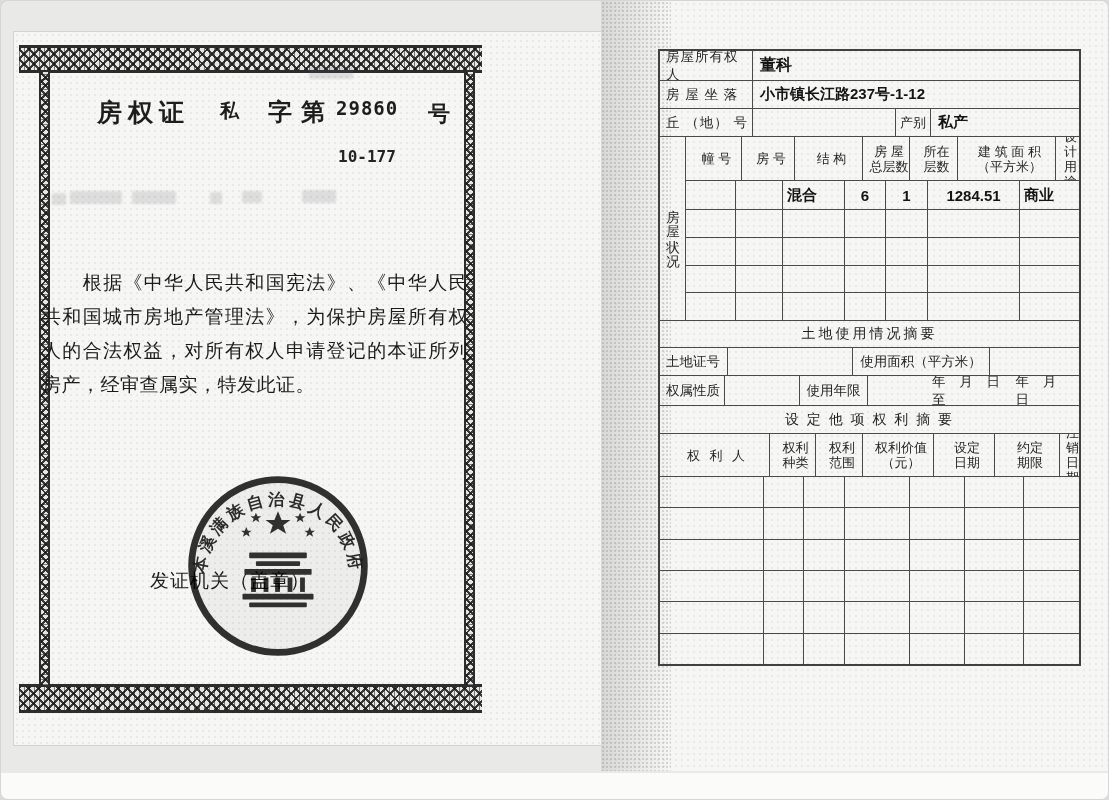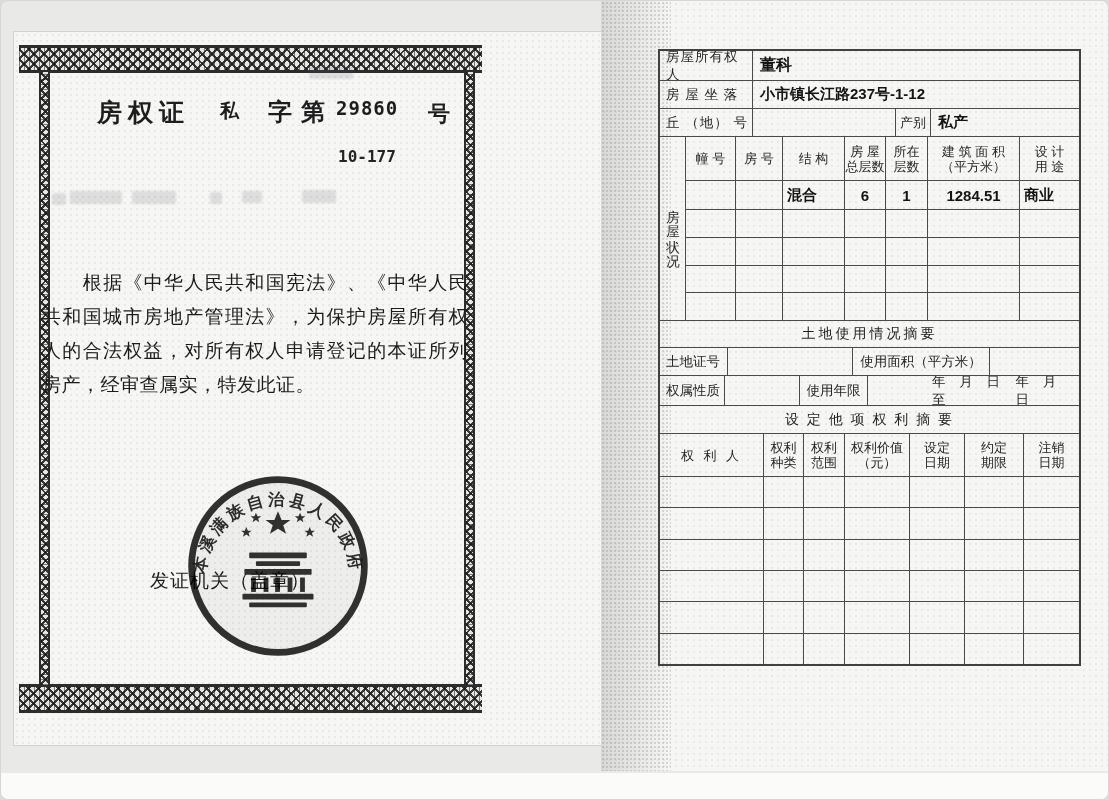--- a/index.html
+++ b/index.html
@@ -53,21 +53,21 @@
     background-size:4px 4px,100% 100%;}
   .reg-table{position:absolute;left:57px;top:48px;width:423px;height:617px;
     border:2px solid #414141;display:flex;flex-direction:column;font-size:13.5px;color:#262626;}
   .trow{display:flex;border-bottom:1.5px solid #4a4a4a;align-items:stretch;flex-shrink:0;}
   .trow:last-child{border-bottom:none;}
   .tcell{border-right:1.5px solid #4a4a4a;display:flex;align-items:center;overflow:hidden;}
   .tcell:last-child{border-right:none;flex:1;}
   .lab{padding-left:6px;letter-spacing:1px;}
   .val{font-weight:bold;font-size:15px;color:#141414;padding-left:7px;}
   .ctr{justify-content:center;text-align:center;padding-left:0;}
-  .two-line{white-space:pre-line;line-height:15px;font-size:13px;justify-content:center;text-align:center;}
+  .two-line{white-space:pre-line;line-height:15px;font-size:13px;justify-content:center;text-align:center;margin-left:6px;}
   .v-cell{width:26px;justify-content:center;}
   .v-cell span{writing-mode:vertical-rl;text-orientation:upright;letter-spacing:15px;font-size:13.5px;}
   .subgrid{flex:1;display:flex;flex-direction:column;}
   .hrow{display:flex;border-bottom:1.5px solid #4a4a4a;flex-shrink:0;}
   .hrow.fill{flex:1;}
   .hrow:last-child{border-bottom:none;}
   .hc0{width:50px}.hc1{width:47px}.hc2{width:62px}.hc3{width:41px}.hc4{width:42px}.hc5{width:92px}
   .rc0{width:104px}.rc1{width:40px}.rc2{width:41px}.rc3{width:65px}.rc4{width:55px}.rc5{width:59px}
   .sec-title{justify-content:center;font-size:14px;letter-spacing:3px;font-weight:500;color:#1f1f1f;}
   .rights-empty{flex:1;display:flex;flex-direction:column;}

